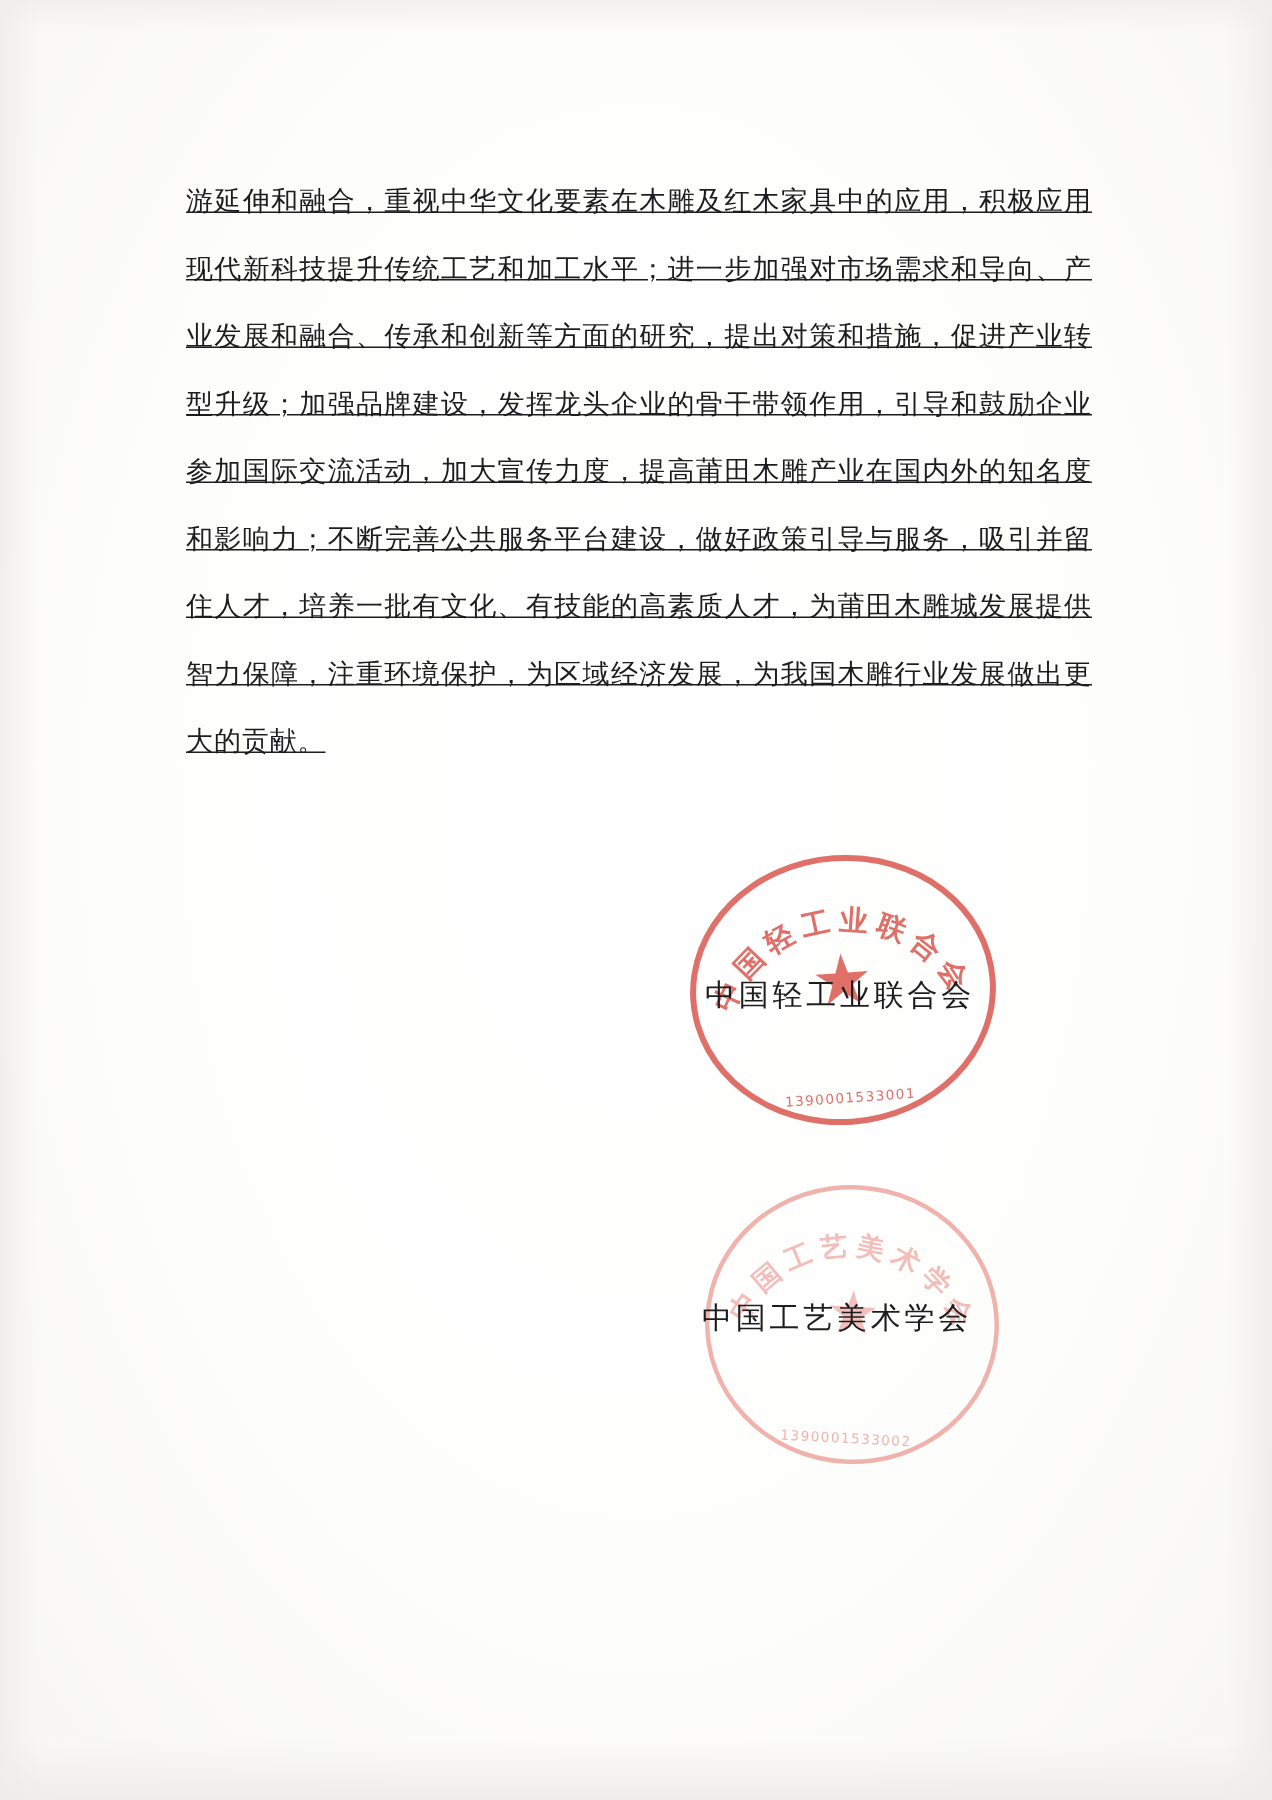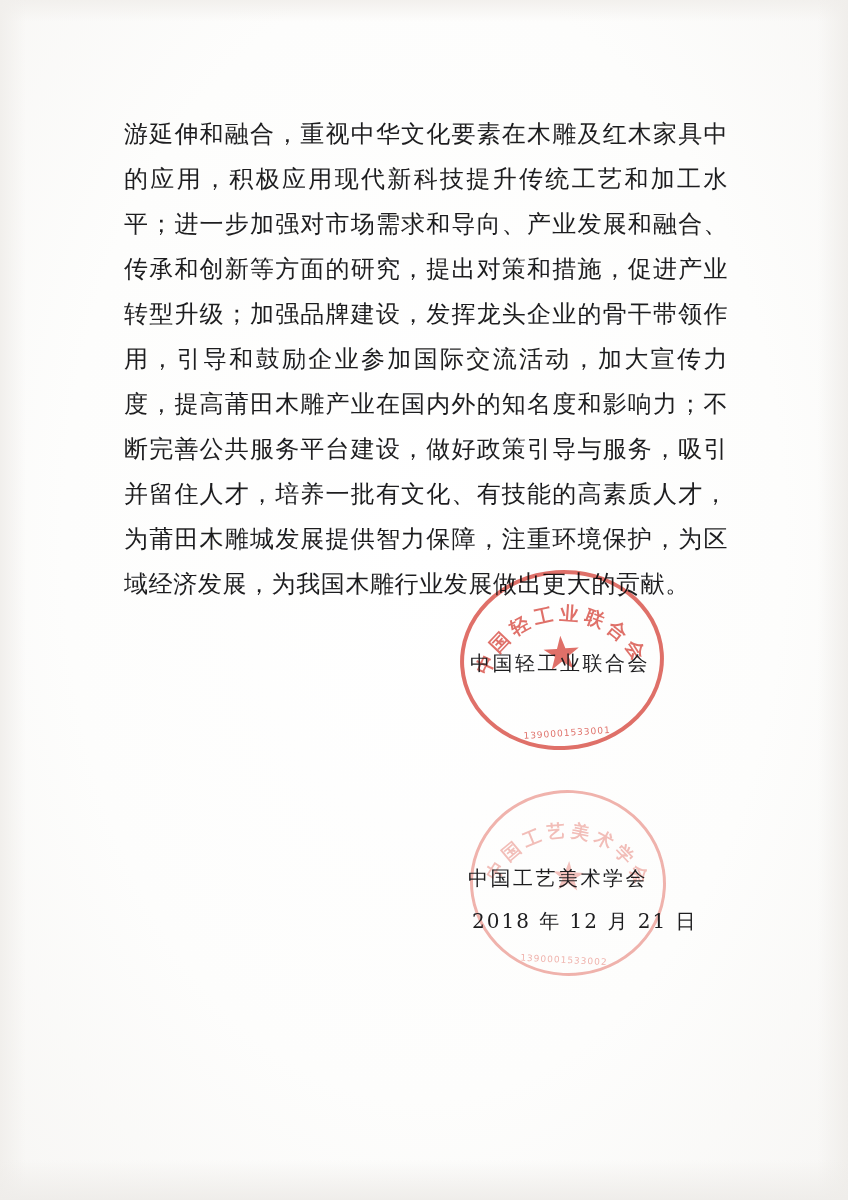--- a/index.html
+++ b/index.html
@@ -41,27 +41,28 @@
     position: absolute;
     left: 0; right: 0; bottom: 0; height: 40px;
     background: linear-gradient(to top, #efedea 0%, rgba(255,255,255,0) 100%);
   }
 
   .body-text {
     position: absolute;
     left: 124px;
     top: 112px;
     width: 604px;
-    font-size: 24px;
+    font-size: 18px;
     line-height: 45px;
     color: #1d1d1f;
     text-align: justify;
     text-justify: inter-character;
     letter-spacing: 0.6px;
     font-family: "DejaVu Serif", serif;
+    text-decoration: underline;
   }
 
   
   .sig-block-1 {
     position: absolute;
     left: 470px;
     top: 650px;
     font-size: 20px;
     letter-spacing: 2.5px;
     color: #1d1d1f;
@@ -187,14 +188,13 @@
         <textPath href="#arc2" startOffset="50%" text-anchor="middle">中国工艺美术学会</textPath>
       </text>
     </svg>
     <div class="seal-star">★</div>
     <div class="seal-num">1390001533002</div>
   </div>
 
   <div class="sig-block-1">中国轻工业联合会</div>
 
   <div class="sig-block-2">中国工艺美术学会</div>
-  <div class="sig-date">2018 年 12 月 21 日</div>
 </div>
 
 </body></html>

